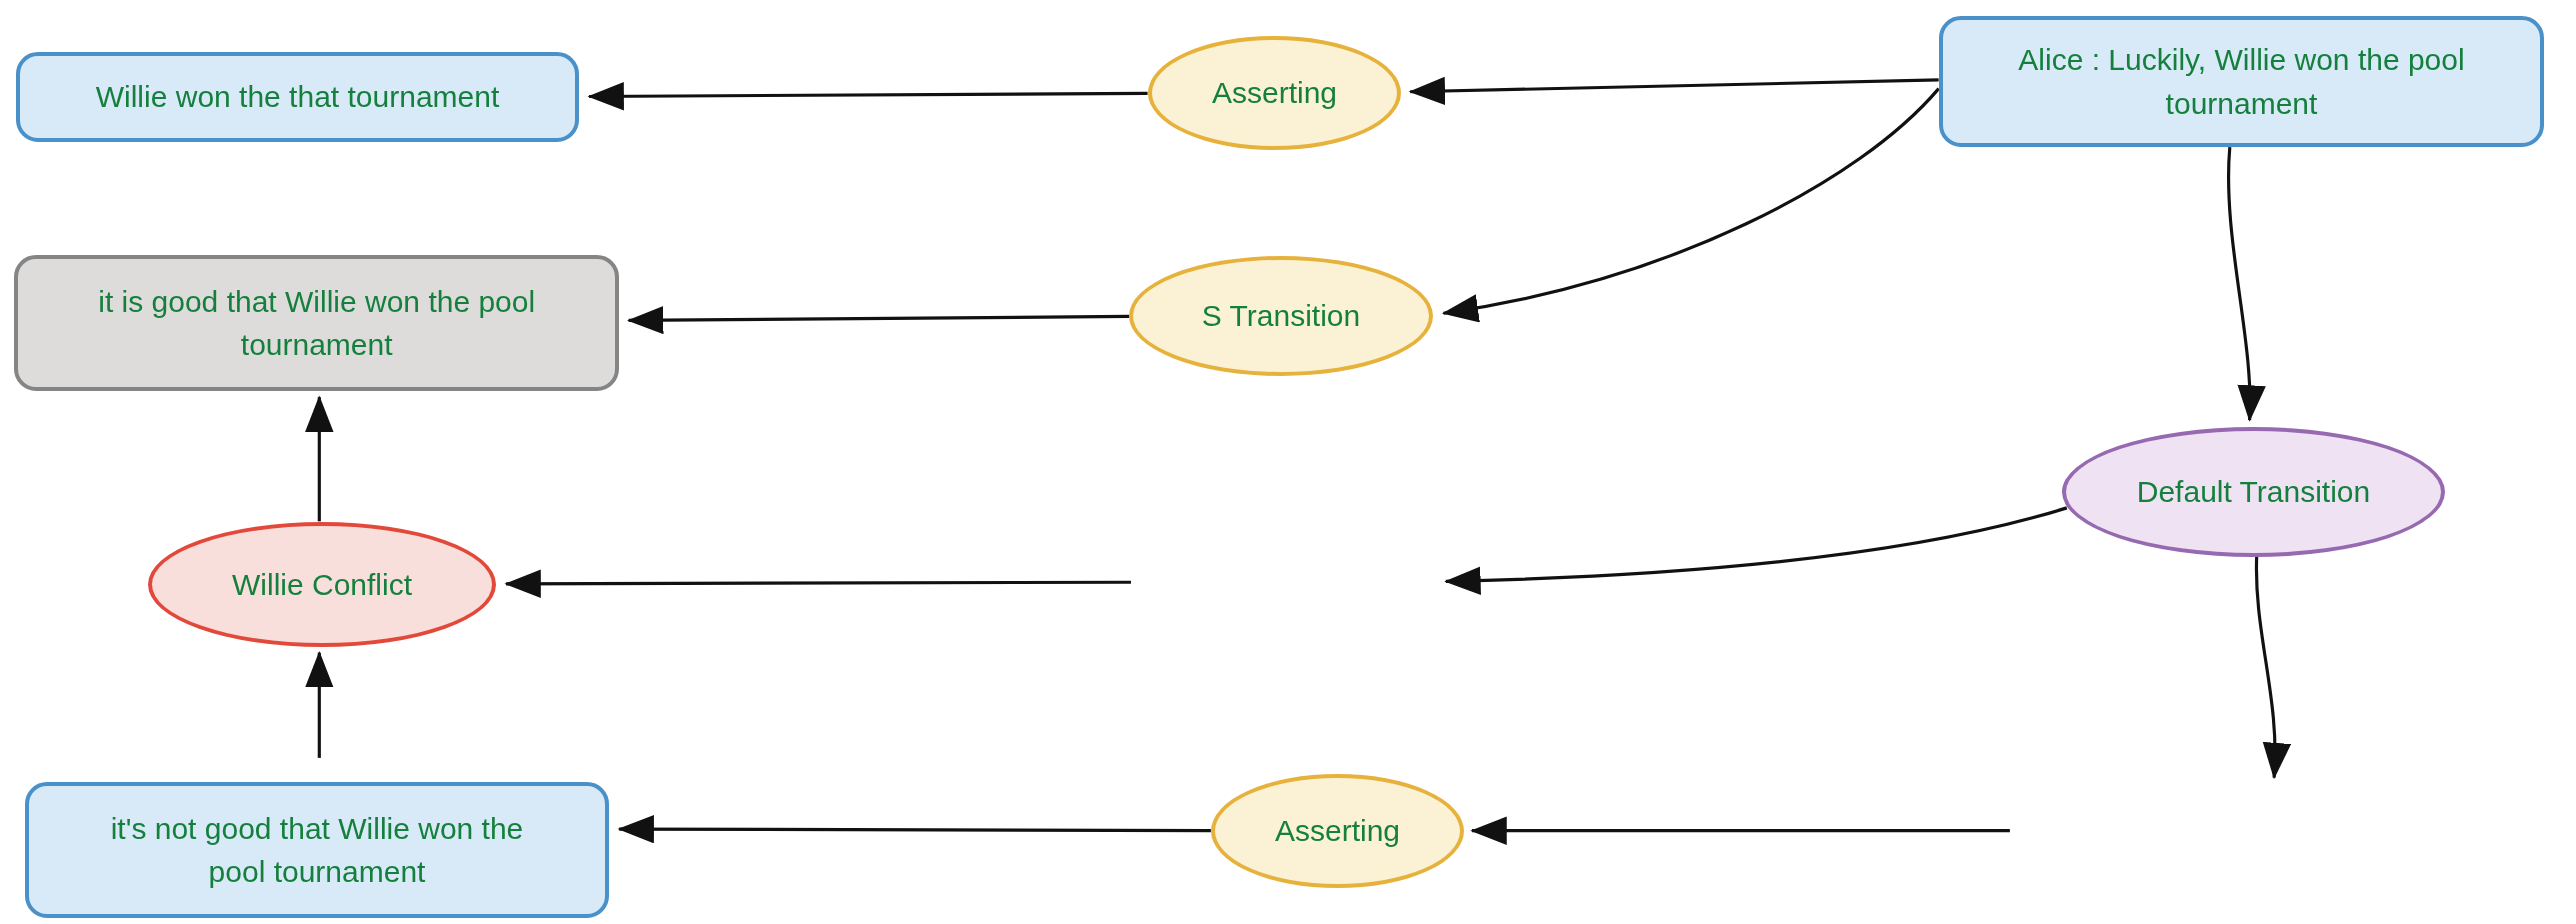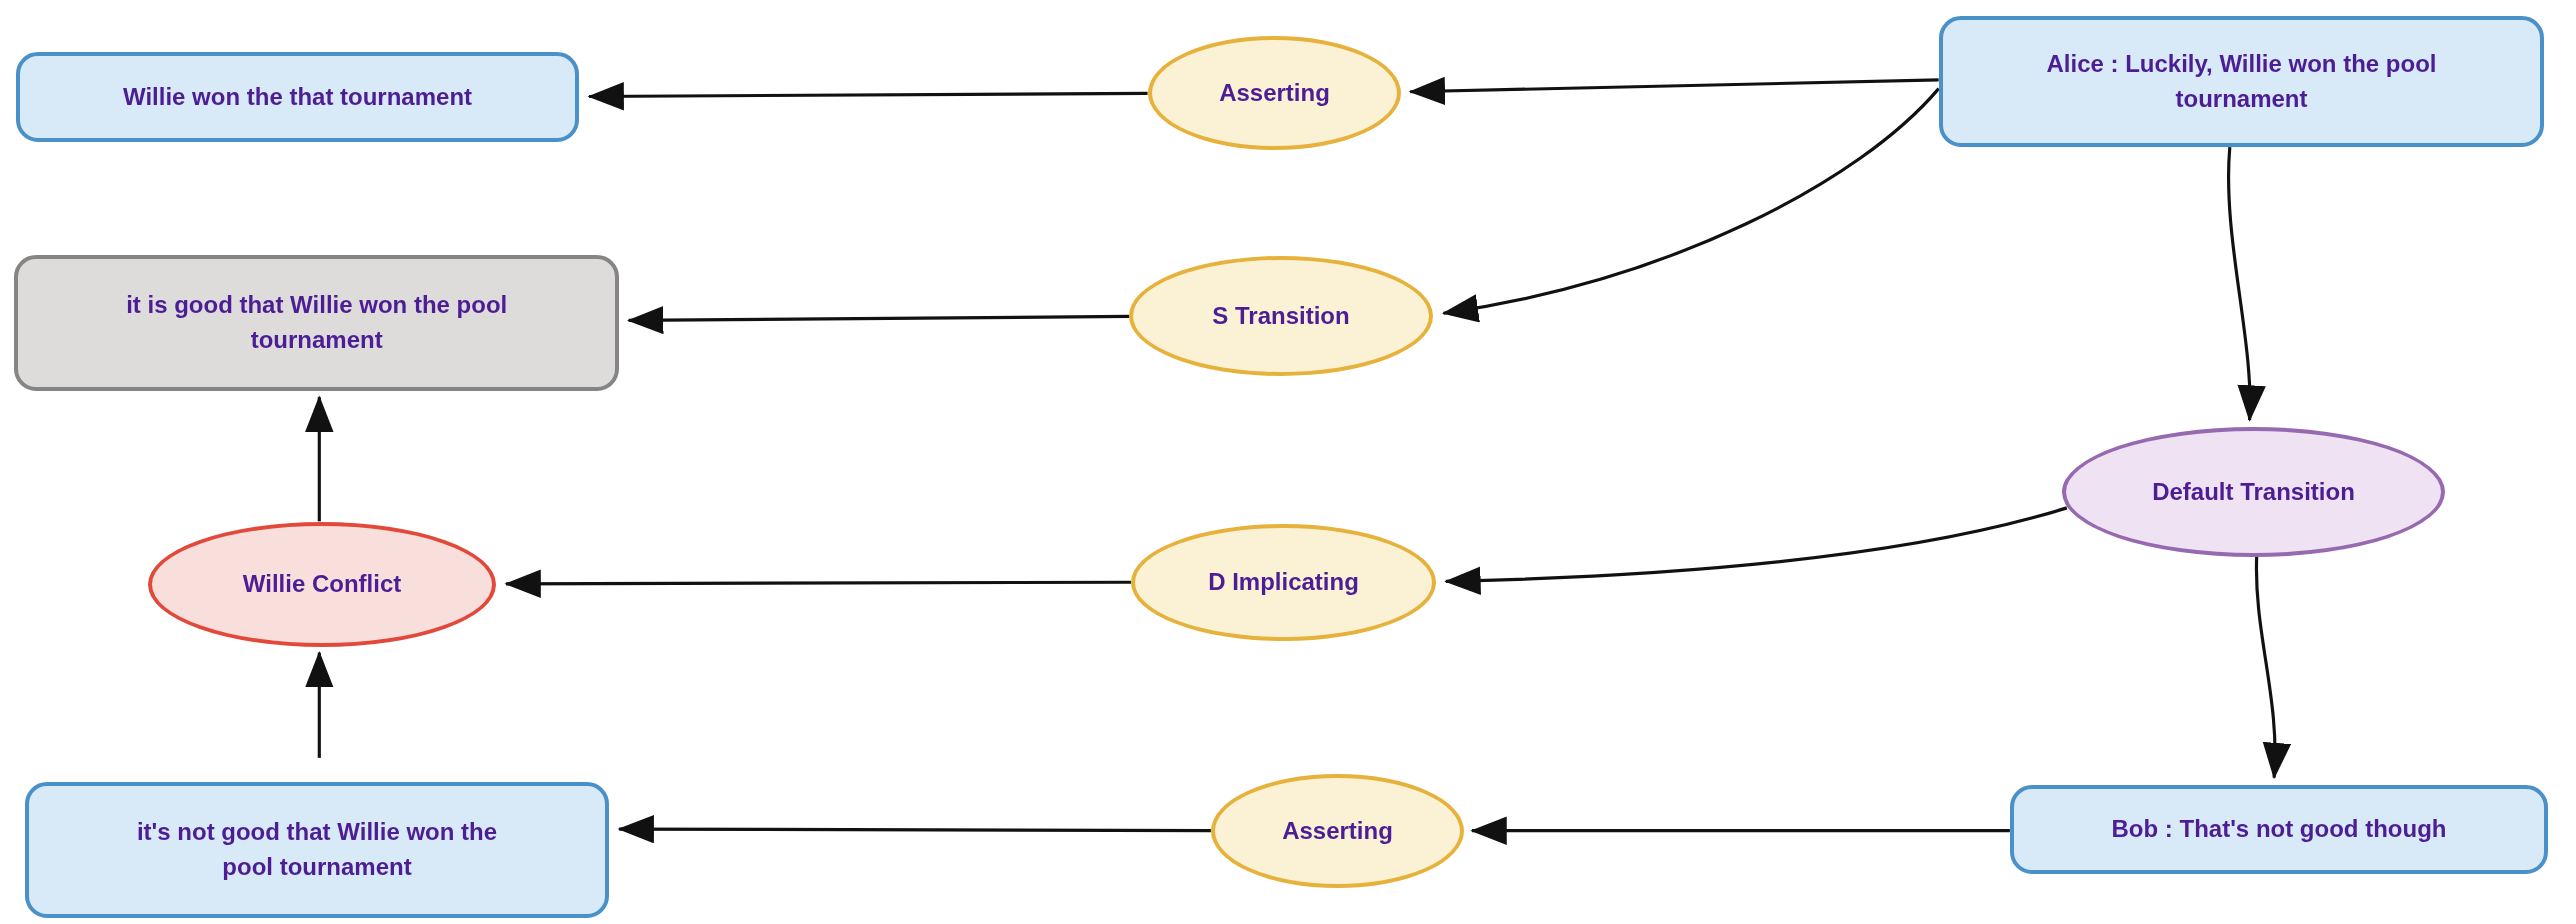--- a/index.html
+++ b/index.html
@@ -29,25 +29,24 @@
     stroke-width: 4;
   }
   .node {
     position: absolute;
     box-sizing: border-box;
     display: flex;
     align-items: center;
     justify-content: center;
     text-align: center;
     white-space: pre-line;
-    font-size: 24px;
+    font-size: 30px;
     line-height: 1.45;
-    color: #4c1d95;
+    color: #15803d;
     padding: 0 19px;
-    font-weight: bold;
   }
   .rect-node {
     border-radius: 22px;
     border: 4px solid;
   }
   .ellipse-node {
     border-radius: 50%;
     border: 4px solid;
     text-align: right;
   }
@@ -107,35 +106,29 @@
   <div id="n-good" class="node rect-node gray">
     <span>it is good that Willie won the pool
 tournament</span>
   </div>
 
   <div id="n-notgood" class="node rect-node blue">
     <span>it's not good that Willie won the
 pool tournament</span>
   </div>
 
-  <div id="n-bob" class="node rect-node blue">
-    <span>Bob : That's not good though</span>
-  </div>
 
   <div id="n-asserting-top" class="node ellipse-node yellow">
     <span>Asserting</span>
   </div>
 
   <div id="n-s-implicating" class="node ellipse-node yellow">
     <span>S Transition</span>
   </div>
 
-  <div id="n-d-implicating" class="node ellipse-node yellow">
-    <span>D Implicating</span>
-  </div>
 
   <div id="n-asserting-bottom" class="node ellipse-node yellow">
     <span>Asserting</span>
   </div>
 
   <div id="n-default-transition" class="node ellipse-node purple">
     <span>Default Transition</span>
   </div>
 
   <div id="n-default-conflict" class="node ellipse-node red">

